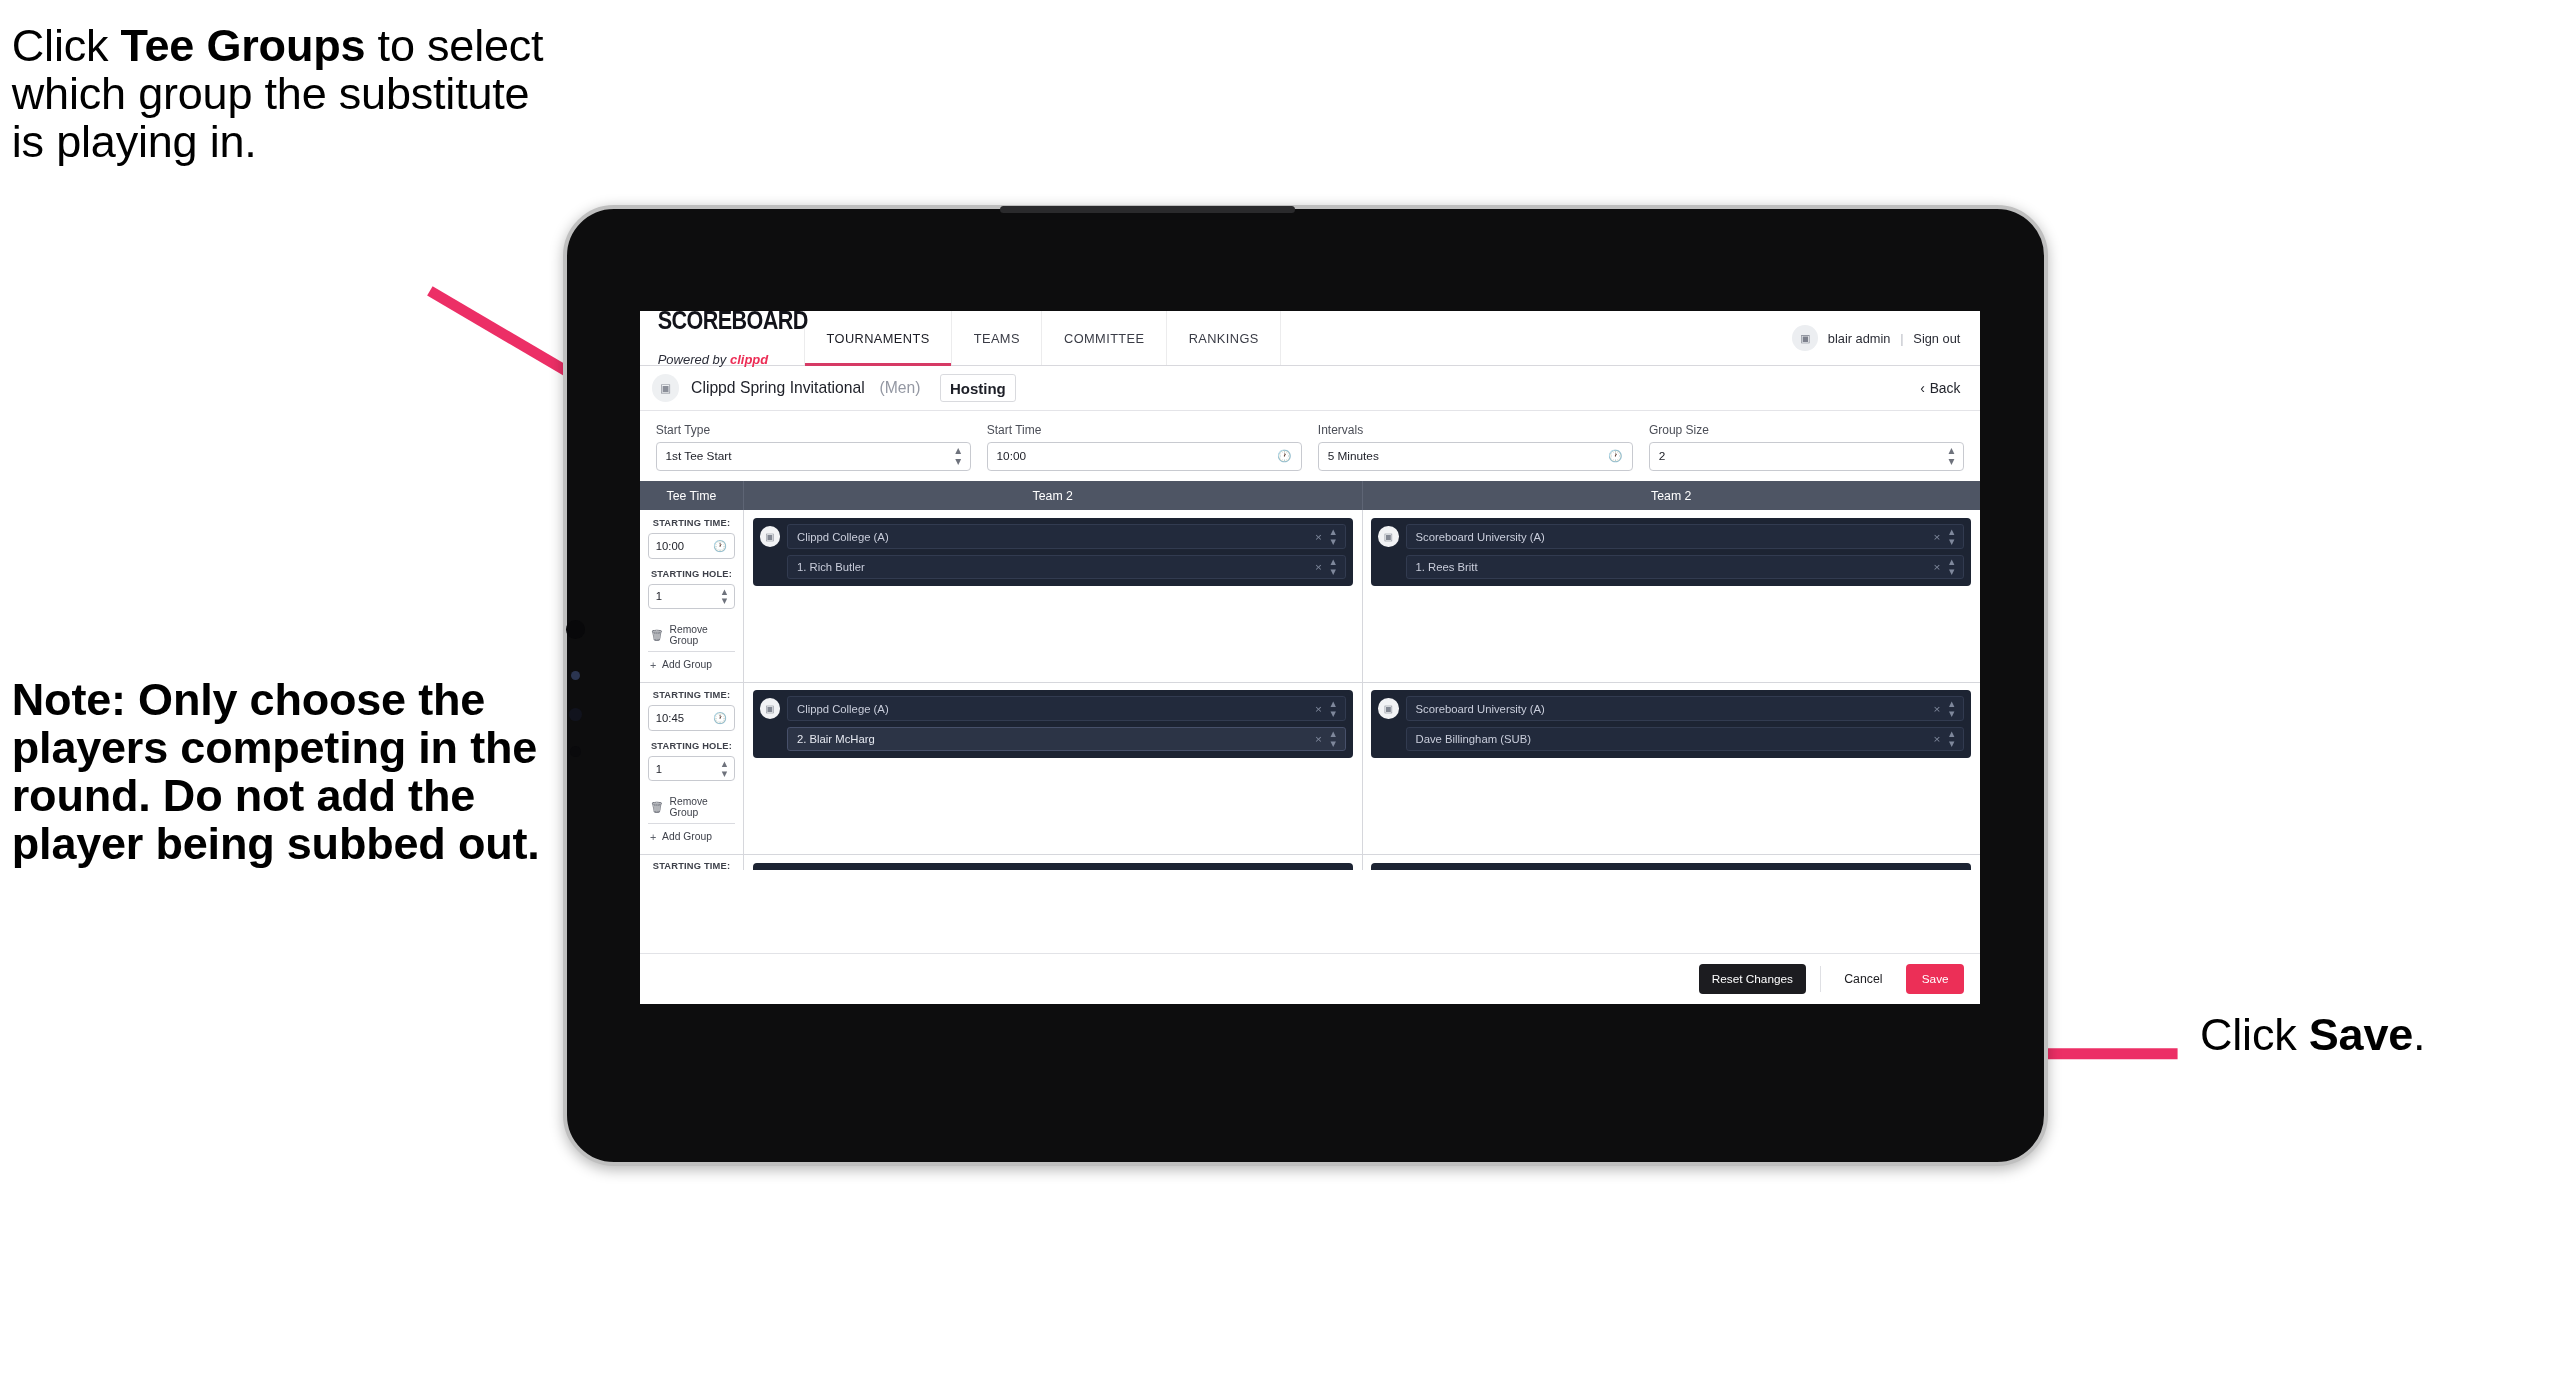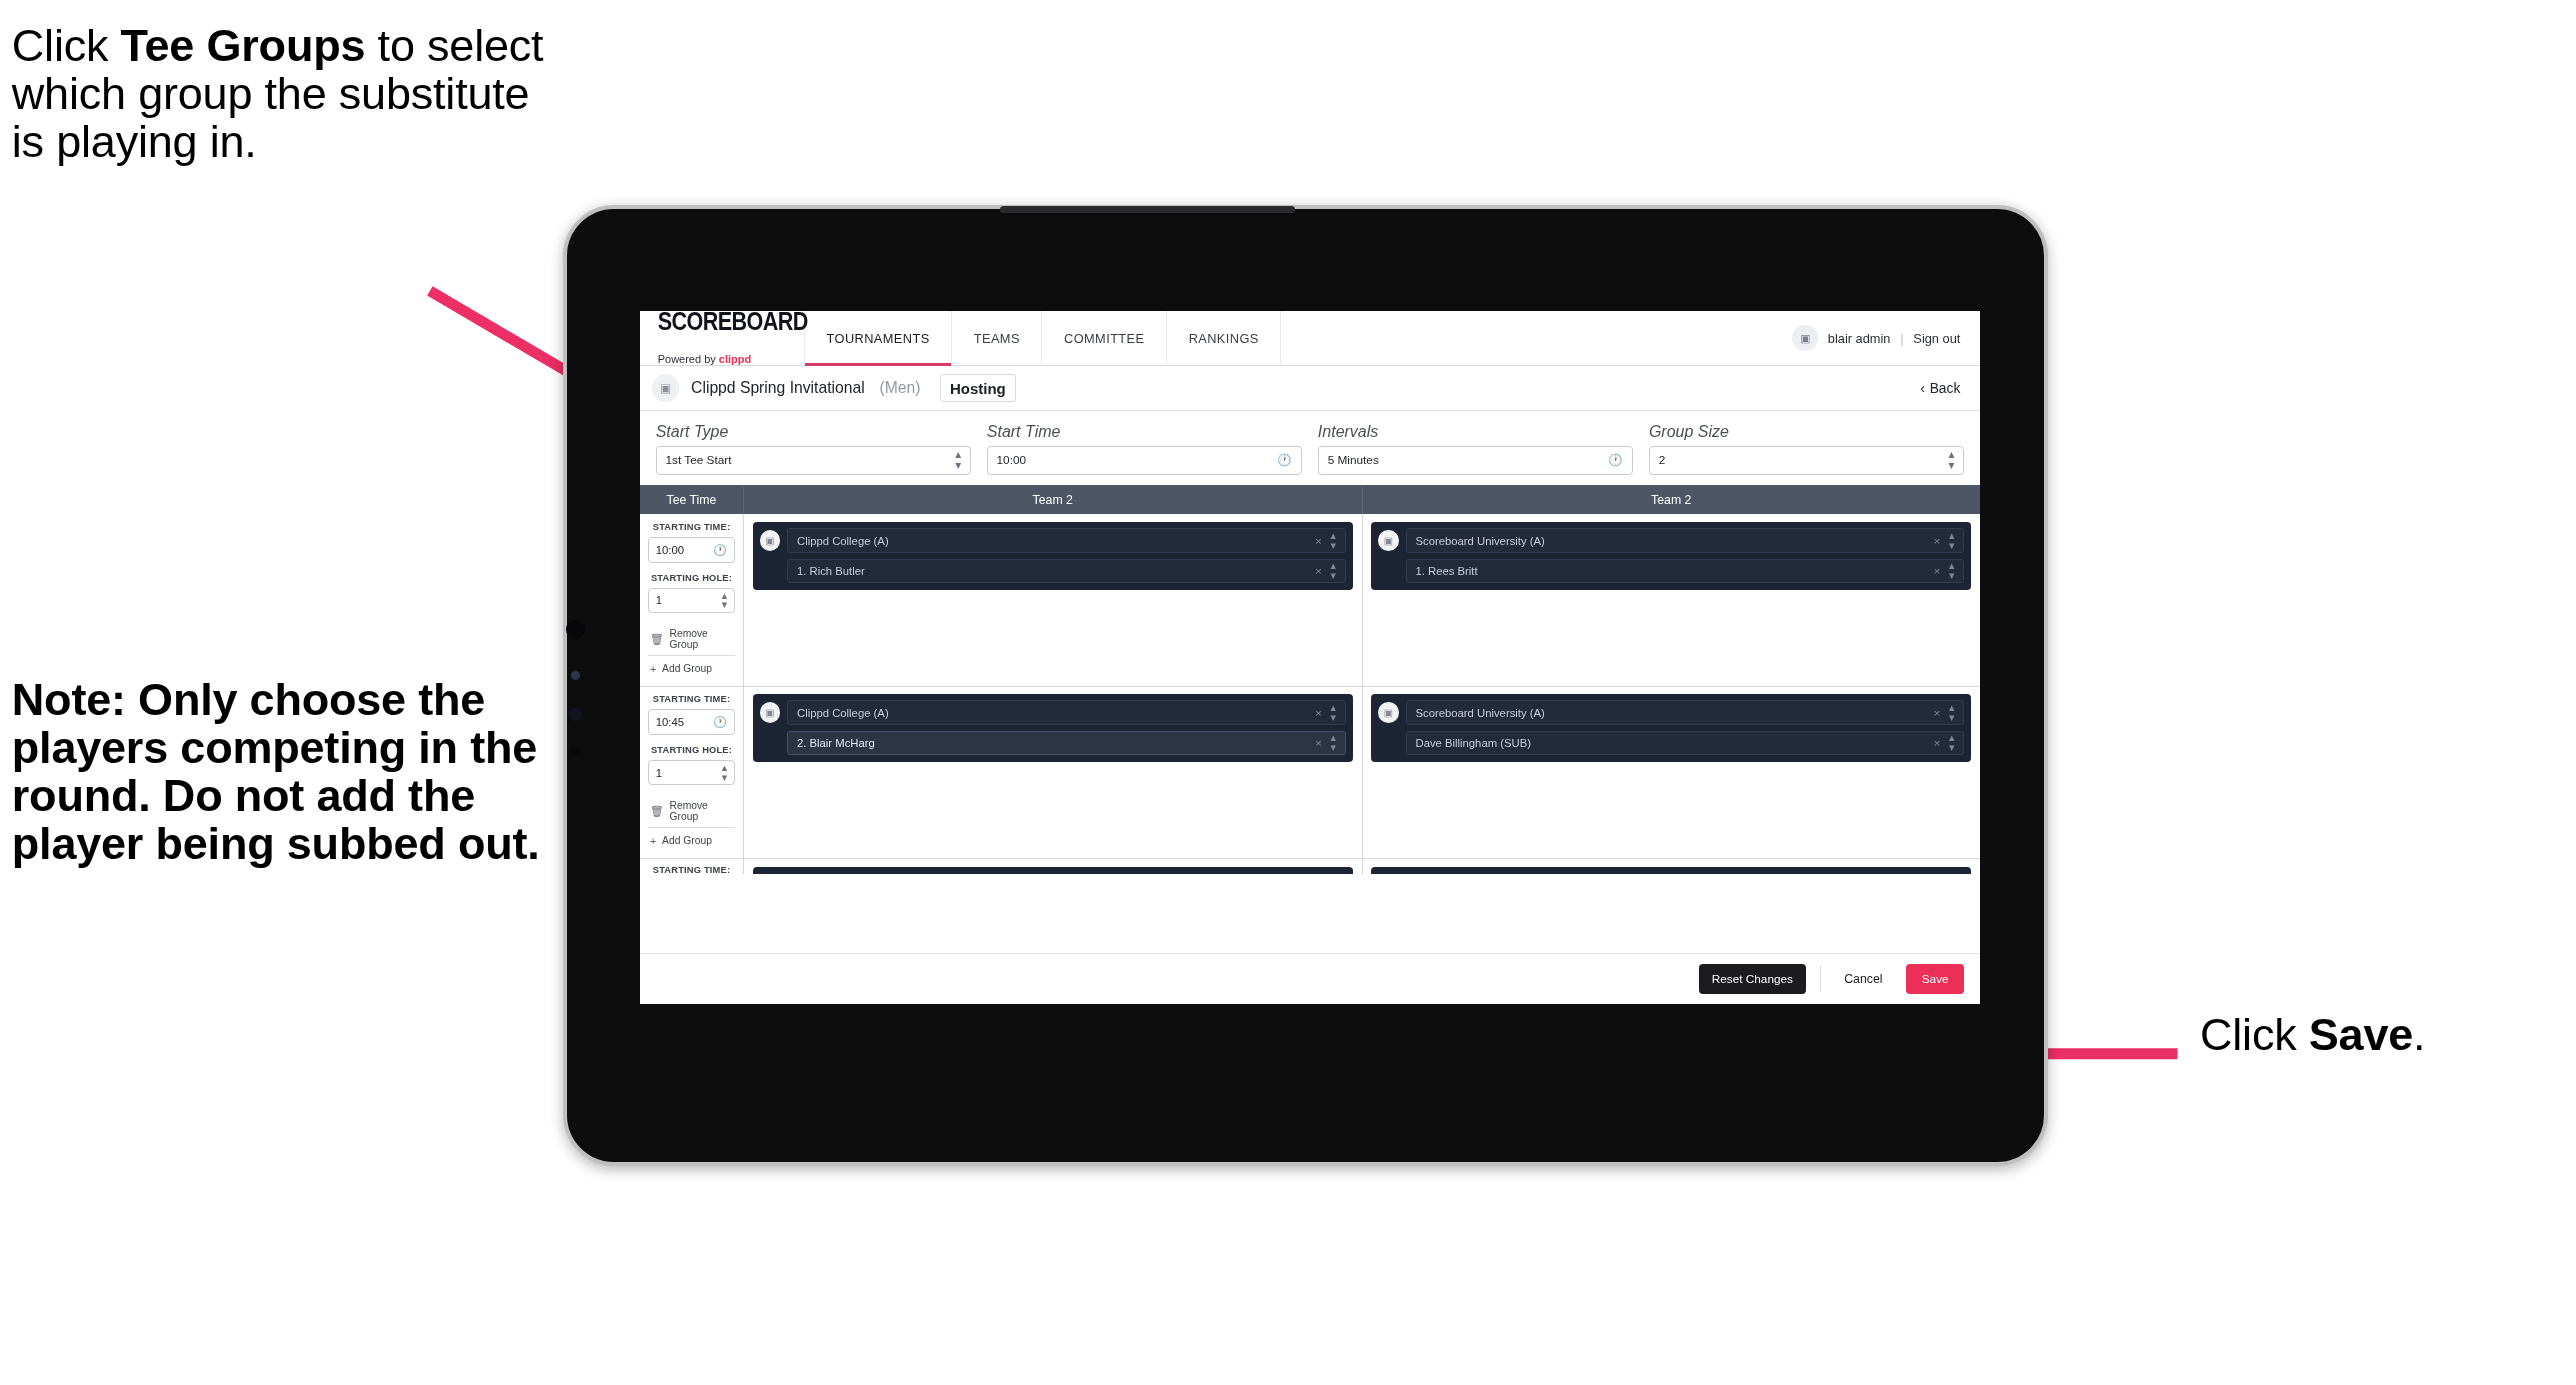--- a/index.html
+++ b/index.html
@@ -67,21 +67,21 @@
     display:flex; flex-direction: column; justify-content:center;
     padding-left: 17.7px;
     border-right: 1px solid #ececed;
   }
   .brand-word {
     font-size: 21.6px; font-weight: 700; letter-spacing: -0.6px;
     color: #12131a; line-height: 1;
     font-family: "Liberation Sans", sans-serif;
     transform: scaleY(1.18); transform-origin: left center;
   }
-  .brand-sub { font-size: 11px; color:#2b2d38; margin-top: 21px; line-height:1; }
+  .brand-sub { font-size: 13px; color:#2b2d38; margin-top: 21px; line-height:1;font-style:italic; }
   .brand-sub .clippd { color:#ec2d55; font-weight:700; }
   .navtabs { display: flex; align-items: stretch; }
   .navtab {
     display:flex; align-items:center; justify-content:center;
     padding: 0 21.6px;
     font-size: 12.8px; letter-spacing: 0.4px;
     color: #3a3c46;
     border-right: 1px solid #ececed;
     cursor: pointer; position: relative;
   }
@@ -126,21 +126,21 @@
     margin-left:auto; font-size: 13.8px; color:#23252d; cursor:pointer;
     display:flex; align-items:center; gap:4.9px;
   }
 
   
   .filters {
     display:flex; gap: 15.7px; padding: 11.8px 15.7px 9.8px 15.7px;
     background:#fff;
   }
   .field { flex:1; display:flex; flex-direction:column; gap:4.9px; }
-  .field-label { font-size: 16px; color:#4b4e57;font-style:italic; }
+  .field-label { font-size: 12px; color:#4b4e57; }
   .field-ctl {
     height: 29.5px; border:1px solid #c8cad0; border-radius:3.9px;
     background:#fff; display:flex; align-items:center;
     padding: 0 8.8px; font-size: 11.8px; color:#22242c;
     cursor:pointer;
   }
   .field-ctl .val { flex:1; }
   .field-ctl .ico { color:#6e727c; font-size: 11.8px; line-height:1; }
   .stepper { font-size: 10.8px; color:#6e727c; line-height: .9; text-align:center; }
 

